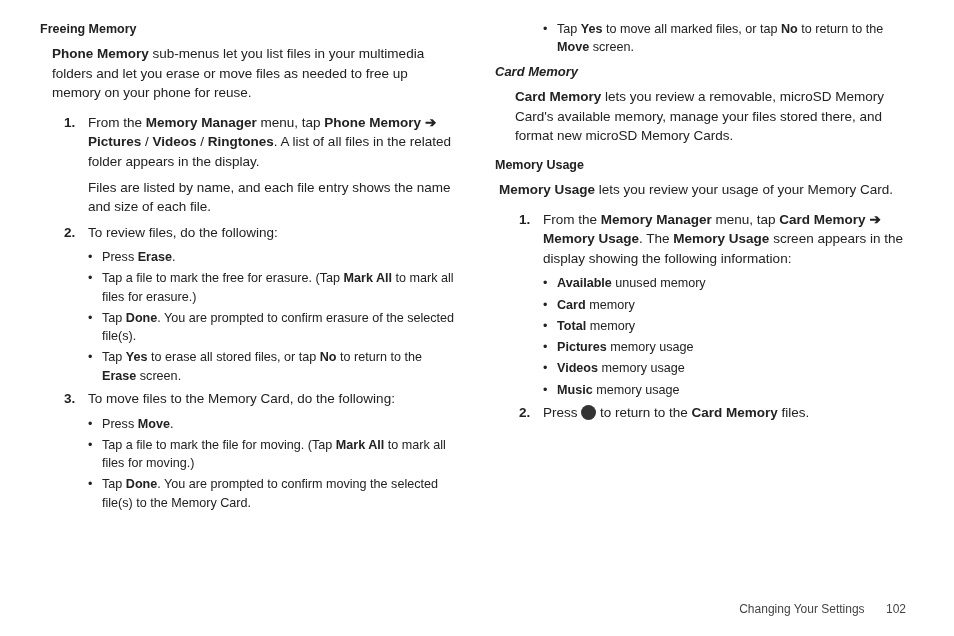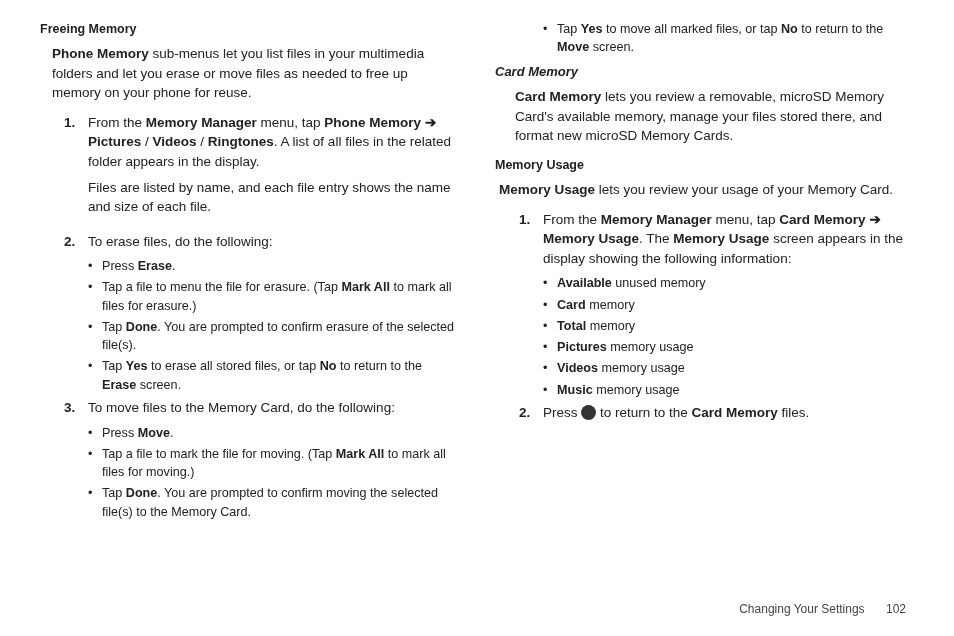--- a/index.html
+++ b/index.html
@@ -17,21 +17,21 @@
     gap: 36px;
   }
   .col { flex: 1; }
   .h-freeing { font-weight: 700; font-size: 12.5px; margin-bottom: 6px; }
   .h-card-italic { font-weight: 700; font-style: italic; font-size: 13px; margin: 6px 0 6px 0; }
   .h-sub { font-weight: 700; font-size: 12.5px; margin: 6px 0 6px 0; }
   .intro { margin: 0 0 10px 12px; }
   .num-item { display: flex; margin: 4px 0 6px 24px; }
   .num-item .num { font-weight: 700; width: 24px; flex-shrink: 0; }
   .num-item .txt { flex: 1; }
-  .cont { margin: 4px 0 15px 48px; }
+  .cont { margin: 4px 0 6px 48px; }
   .bul-item { display: flex; margin: 3px 0 3px 48px; font-size: 12.6px; }
   .bul-item .dot { width: 14px; flex-shrink: 0; }
   .bul-item .txt { flex: 1; }
   b { font-weight: 700; }
   .circle-icon {
     display: inline-block;
     width: 15px; height: 15px;
     border-radius: 50%;
     background: #333;
     vertical-align: -3px;
@@ -60,29 +60,29 @@
     <div class="num-item">
       <div class="num">1.</div>
       <div class="txt">
         <span>From the </span><b>Memory Manager</b><span> menu, tap </span><b>Phone Memory ➔ Pictures</b><span> / </span><b>Videos</b><span> / </span><b>Ringtones</b><span>. A list of all files in the related folder appears in the display.</span>
       </div>
     </div>
     <p class="cont">Files are listed by name, and each file entry shows the name and size of each file.</p>
 
     <div class="num-item">
       <div class="num">2.</div>
-      <div class="txt">To erase files, do the following:</div>
+      <div class="txt">To review files, do the following:</div>
     </div>
     <div class="bul-item">
         <div class="dot">•</div>
         <div class="txt"><span>Press </span><b>Erase</b><span>.</span></div>
       </div>
     <div class="bul-item">
         <div class="dot">•</div>
-        <div class="txt"><span>Tap a file to menu the file for erasure. (Tap </span><b>Mark All</b><span> to mark all files for erasure.)</span></div>
+        <div class="txt"><span>Tap a file to mark the free for erasure. (Tap </span><b>Mark All</b><span> to mark all files for erasure.)</span></div>
       </div>
     <div class="bul-item">
         <div class="dot">•</div>
         <div class="txt"><span>Tap </span><b>Done</b><span>. You are prompted to confirm erasure of the selected file(s).</span></div>
       </div>
     <div class="bul-item">
         <div class="dot">•</div>
         <div class="txt"><span>Tap </span><b>Yes</b><span> to erase all stored files, or tap </span><b>No</b><span> to return to the </span><b>Erase</b><span> screen.</span></div>
       </div>
 

